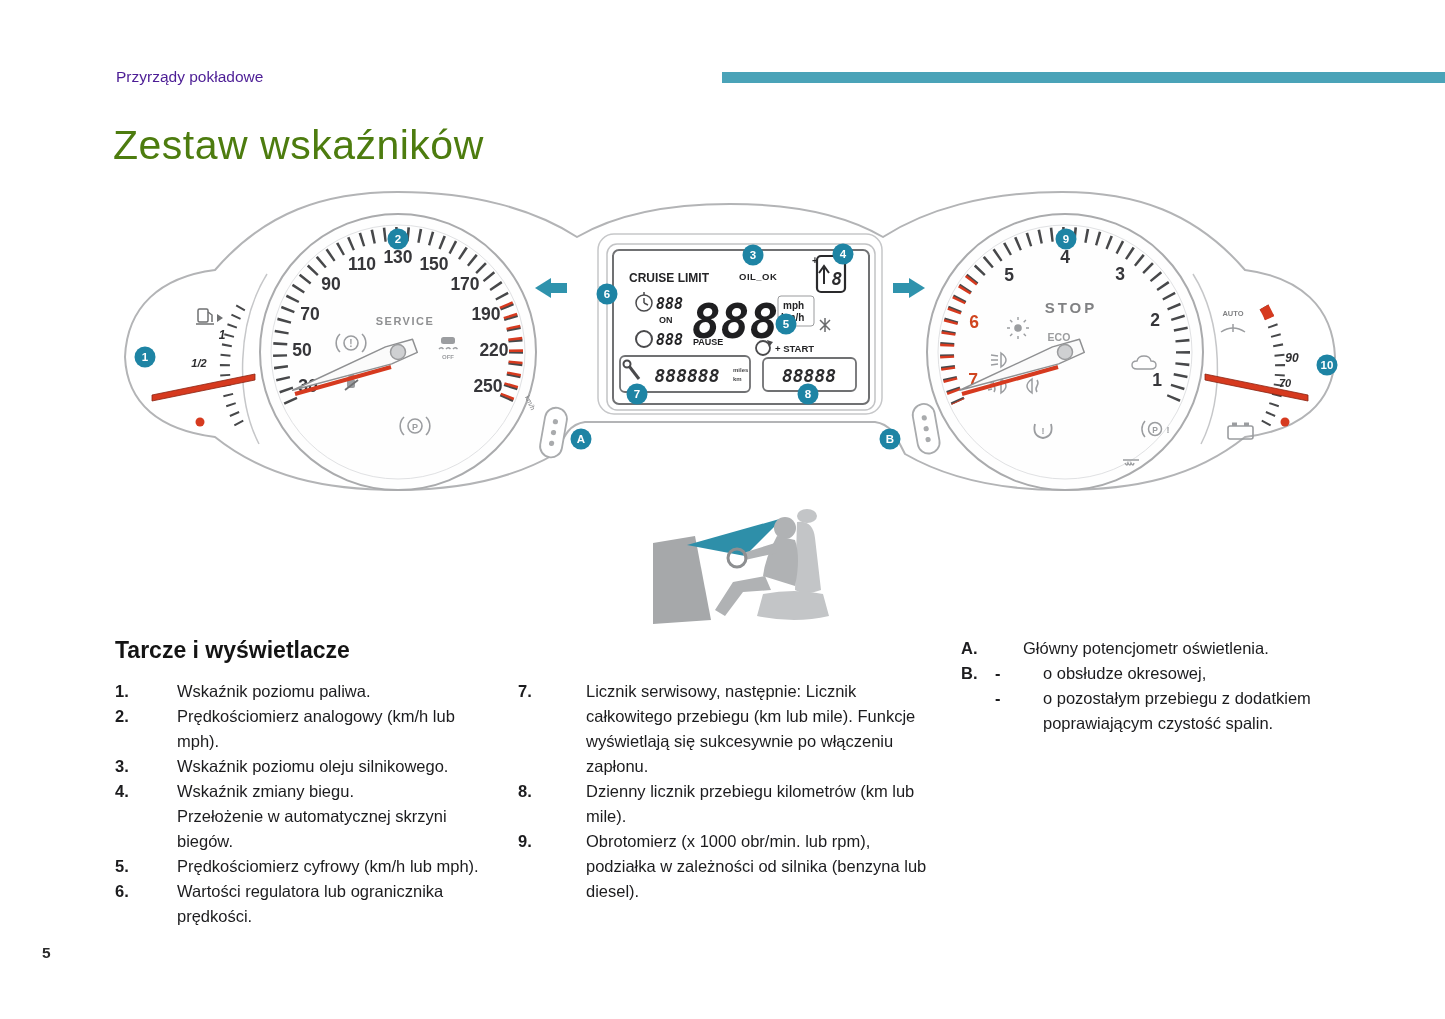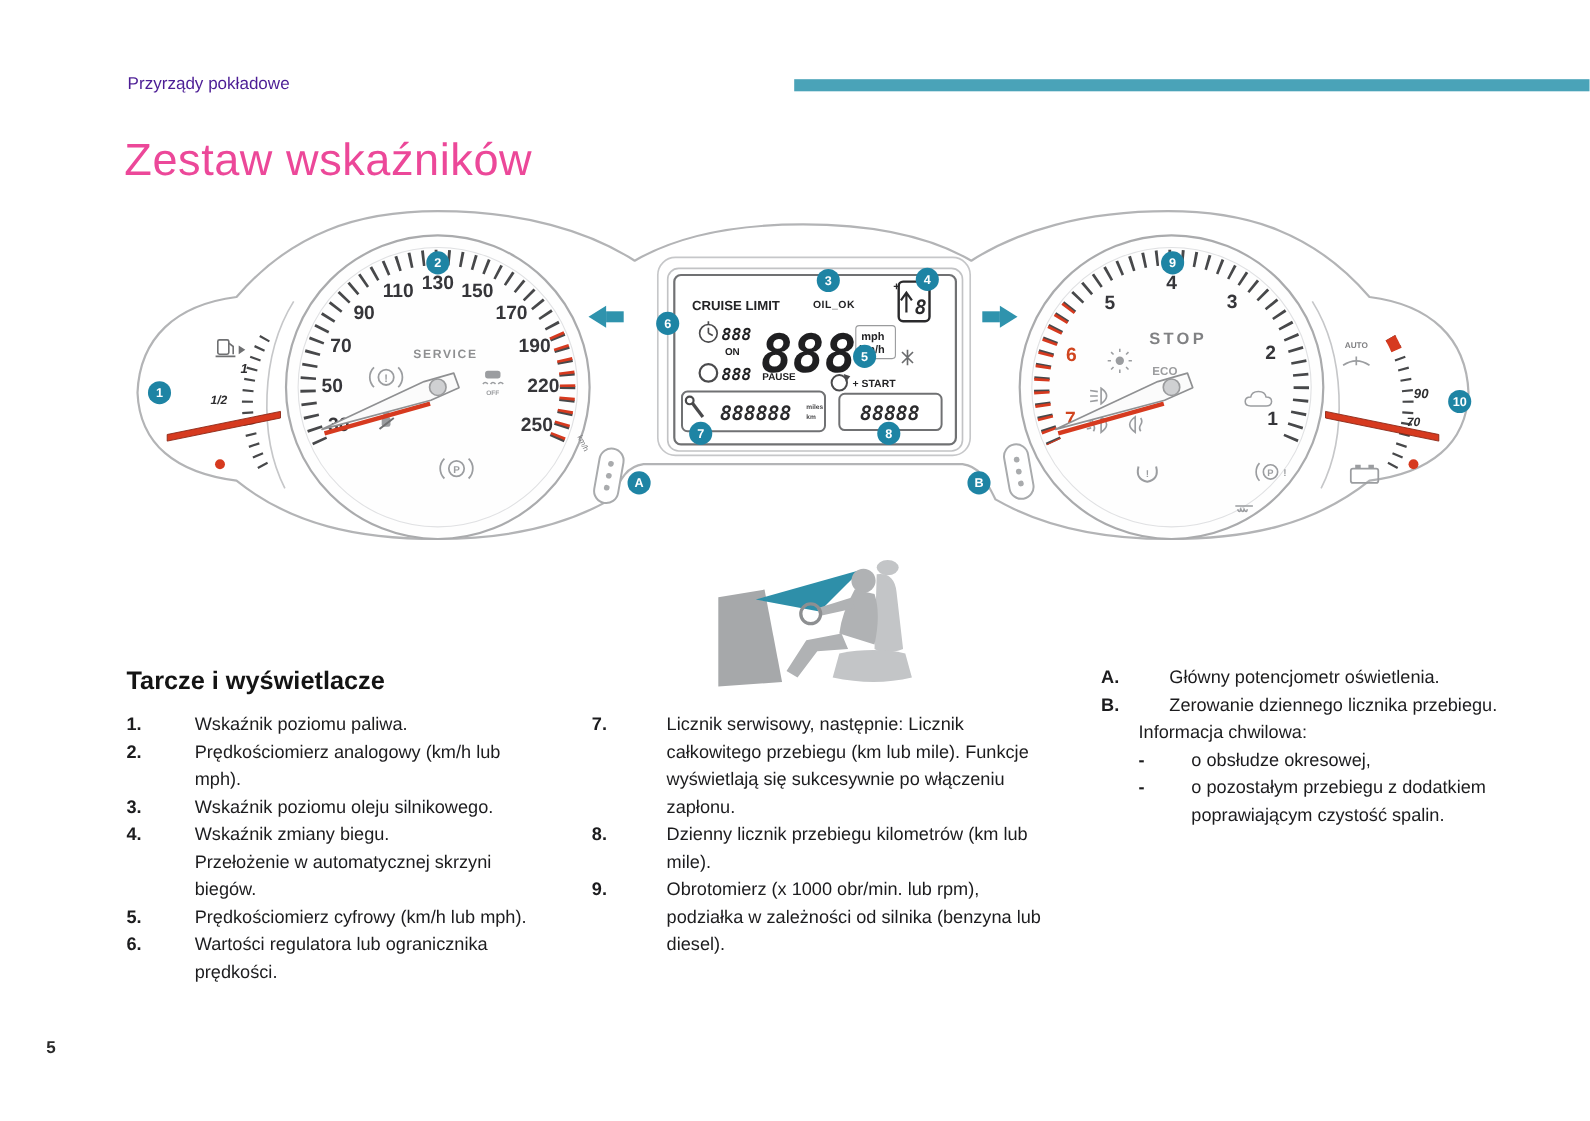--- a/index.html
+++ b/index.html
@@ -2,24 +2,24 @@
 <html><head>
 <meta charset="utf-8">
 <style>
   html,body{margin:0;padding:0;}
   body{
     width:1445px;height:1019px;position:relative;background:#ffffff;
     font-family:"Liberation Sans",sans-serif;color:#1c1c1e;overflow:hidden;
   }
   .breadcrumb{position:absolute;left:116px;top:68px;font-size:15.5px;color:#4c1d95;}
   .accent-bar{position:absolute;left:722px;top:72px;right:0;height:11px;background:#4aa3b8;}
-  .page-title{position:absolute;left:113px;top:122px;font-size:41px;font-weight:400;color:#ec4899;margin:0;letter-spacing:.5px;}
+  .page-title{position:absolute;left:113px;top:122px;font-size:41px;font-weight:400;color:#4d7c0f;margin:0;letter-spacing:.5px;}
   .cluster-svg{position:absolute;left:115px;top:182px;}
   .driver-svg{position:absolute;left:645px;top:498px;}
-  .columns{position:absolute;left:115px;top:604px;display:grid;grid-template-columns:375px 415px 380px;column-gap:48px;}
+  .columns{position:absolute;left:115px;top:636px;display:grid;grid-template-columns:375px 415px 380px;column-gap:28px;}
   h2.section-heading{font-size:23px;line-height:28px;font-weight:bold;margin:0 0 15px 0;color:#141414;}
   .col-mid{padding-top:43px;}
   .item{display:grid;grid-template-columns:34px 1fr;font-size:16.5px;line-height:25px;}
   .col-mid .item{grid-template-columns:40px 1fr;}
   .marker{font-weight:bold;}
   .itext{white-space:pre-line;margin-left:28px;}
   .subitem{display:grid;grid-template-columns:20px 1fr;}
   .page-number{position:absolute;left:42px;top:944px;font-size:15.5px;font-weight:bold;color:#2a2a2a;}
   .seg{font-family:"DejaVu Sans Mono",monospace;font-weight:bold;font-style:italic;}
   svg text{font-family:"Liberation Sans",sans-serif;}
@@ -360,22 +360,20 @@
 
   <section class="col">
     <div class="list">
       <div class="item">
           <span class="marker">A.</span>
           <span class="itext">Główny potencjometr oświetlenia.</span>
         </div>
       <div class="item">
         <span class="marker">B.</span>
         <div class="itext-block">
-          <span class="itext">Zerowanie dziennego licznika przebiegu.
-Informacja chwilowa:</span>
           <div class="subitem">
               <span class="marker">-</span>
               <span class="itext">o obsłudze okresowej,</span>
             </div>
           <div class="subitem">
               <span class="marker">-</span>
               <span class="itext">o pozostałym przebiegu z dodatkiem poprawiającym czystość spalin.</span>
             </div>
         </div>
       </div>

